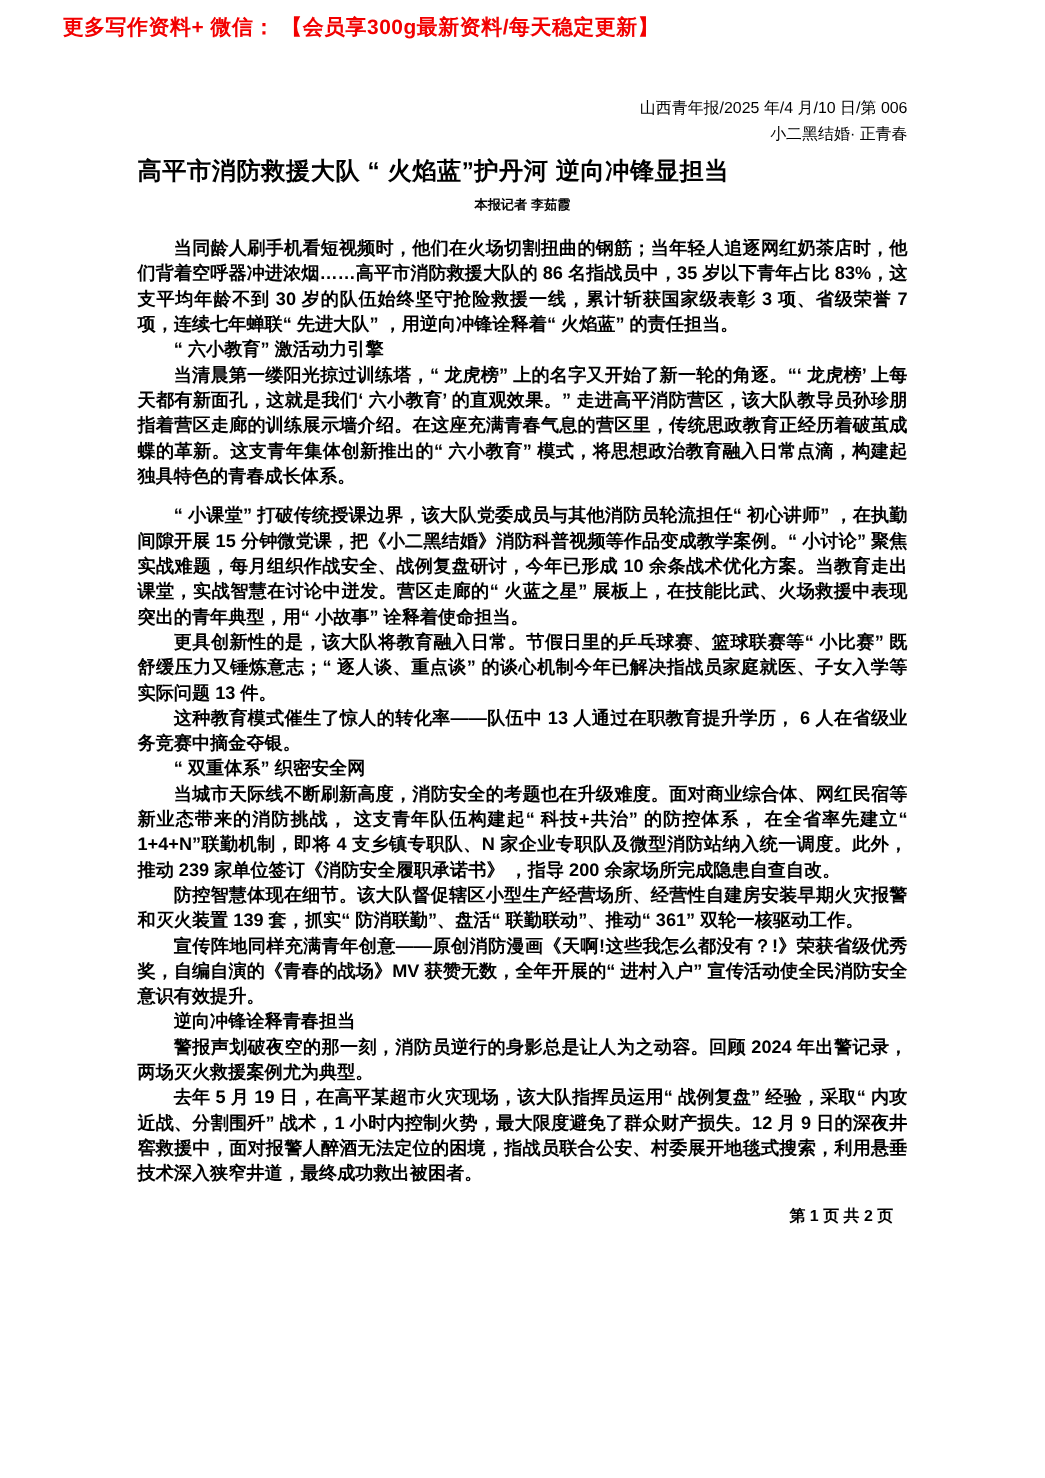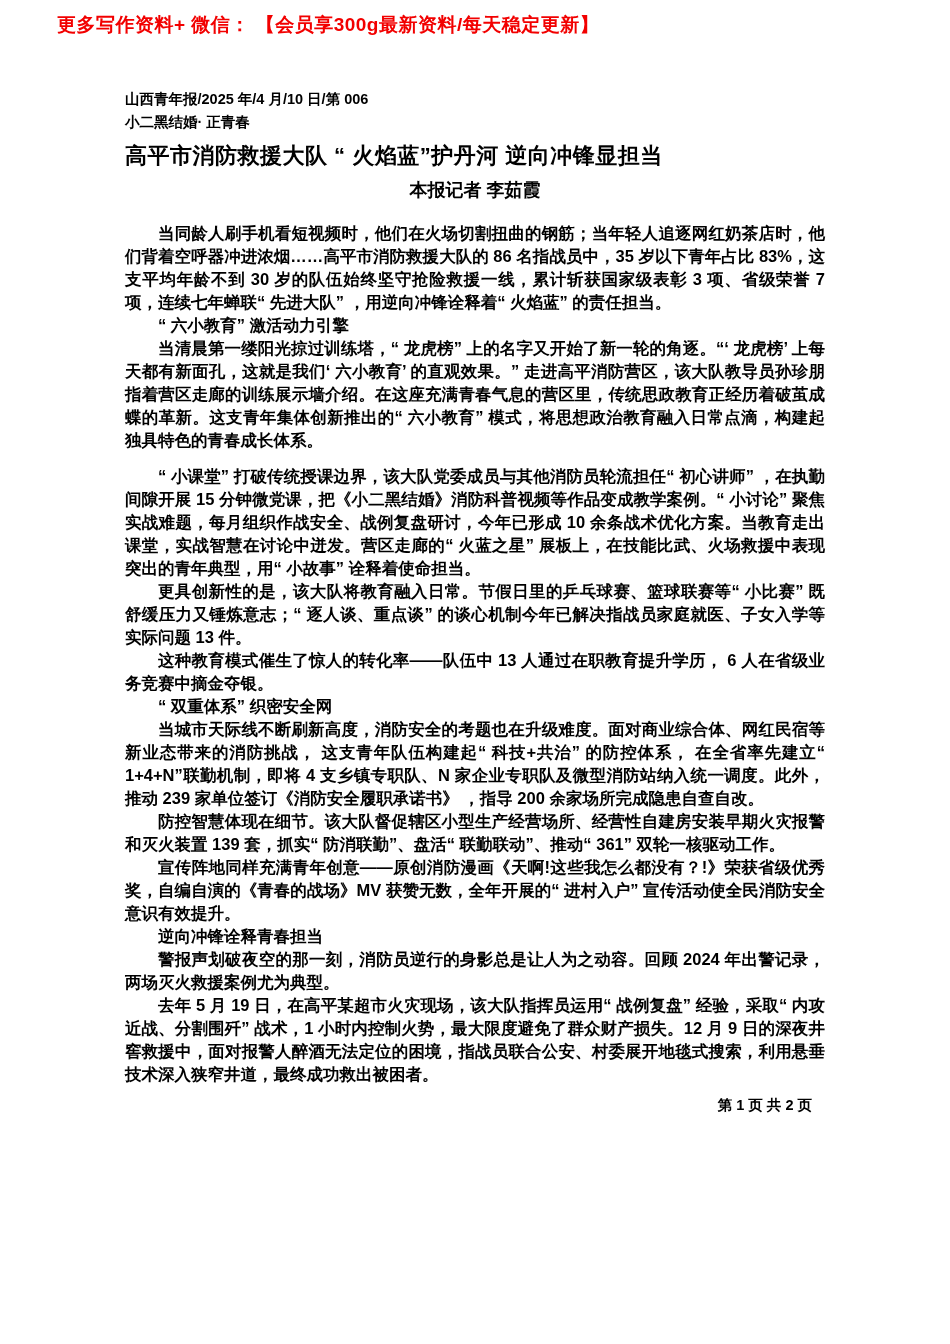--- a/index.html
+++ b/index.html
@@ -23,34 +23,35 @@
   }
   .content {
     position: absolute;
     left: 125px;
     top: 88px;
     width: 700px;
   }
   .pub-line, .edition-line {
     font-size: 14.5px;
     line-height: 23px;
-    font-weight: 700;
+    font-weight: 400;
+    text-align: right;
   }
   .title {
     margin: 7px 0 0 0;
     font-size: 22px;
     line-height: 30px;
     font-weight: 700;
     letter-spacing: 0.5px;
     white-space: nowrap;
   }
   .byline {
     margin-top: 7px;
     text-align: center;
-    font-size: 18px;
+    font-size: 12px;
     font-weight: 700;
   }
   .article-body {
     margin-top: 20px;
     font-size: 16.5px;
     line-height: 23px;
     text-align: justify;
   }
   .article-body p { margin: 0; font-weight: bold; }
   p.paragraph, p.subheading { text-indent: 2em; }

